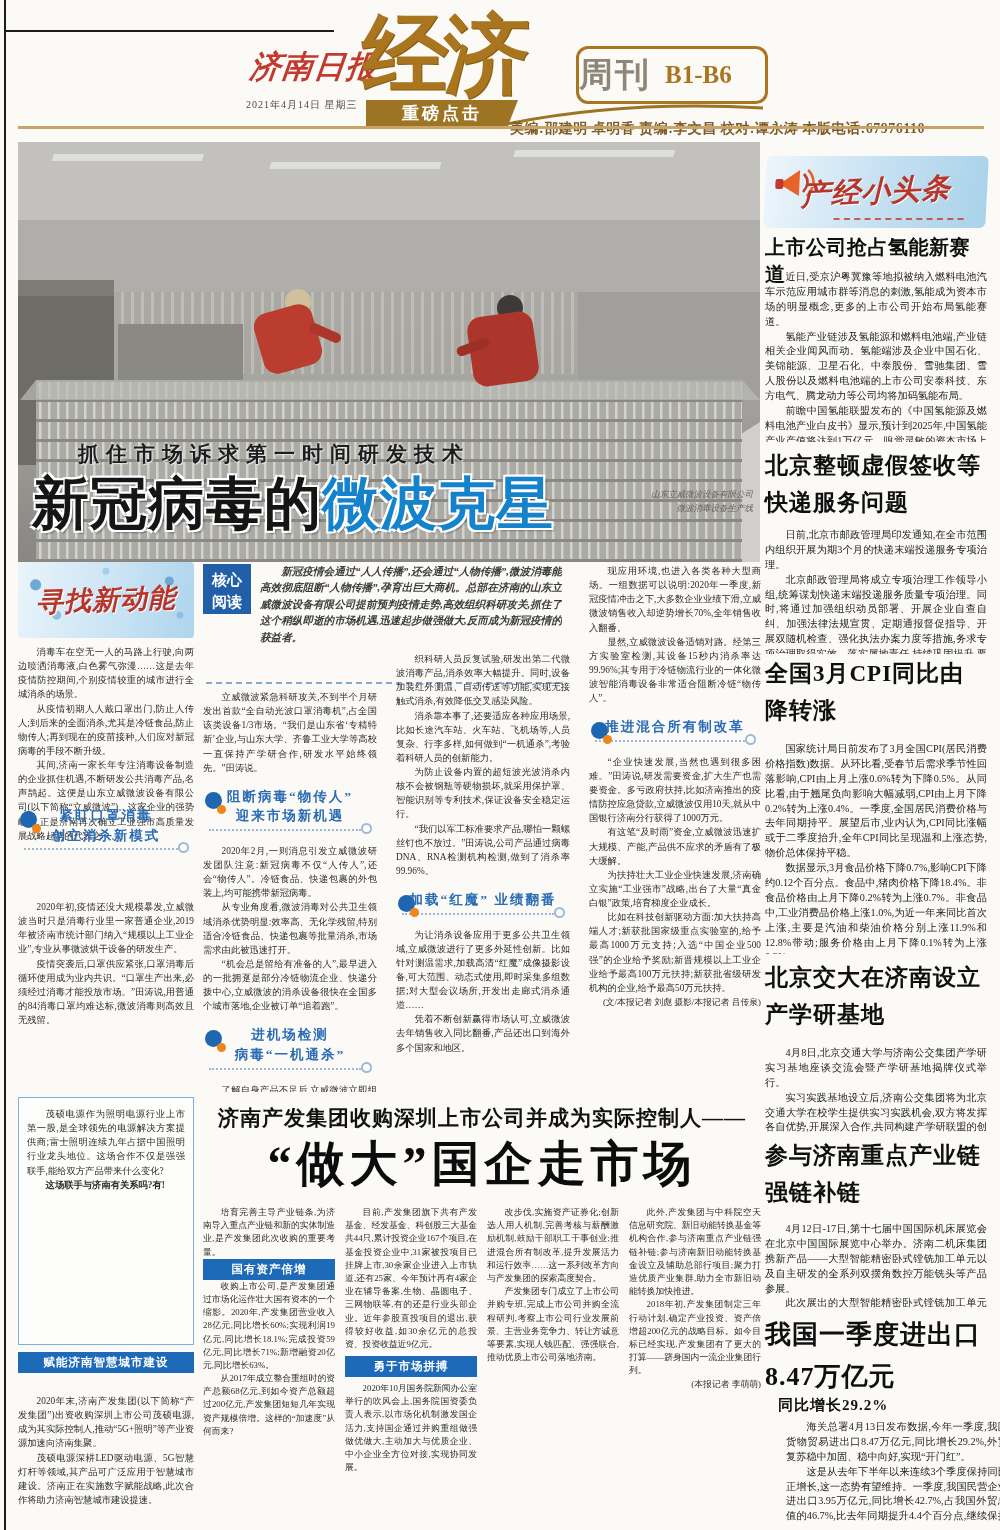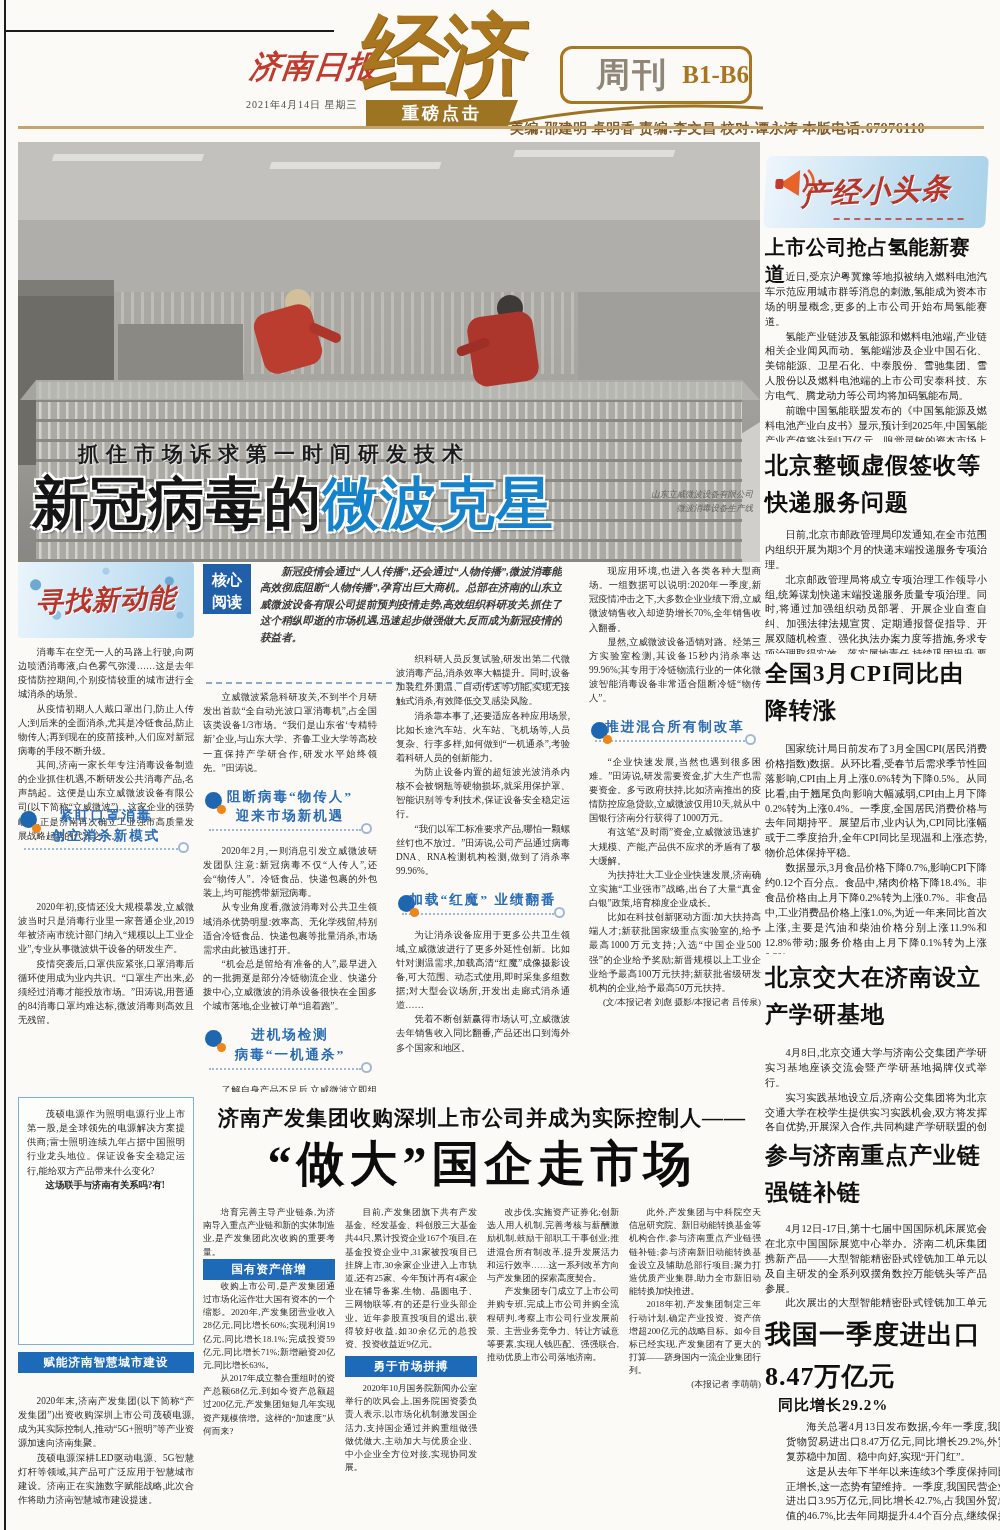--- a/index.html
+++ b/index.html
@@ -8,22 +8,22 @@
   .abs{position:absolute;}
   
   .frame-left{left:4px;top:0;width:2px;height:1530px;background:#1c1c1c;}
   .frame-top{left:4px;top:30px;width:330px;height:2px;background:#1c1c1c;}
   
   .paper-name{left:250px;top:46px;width:130px;color:#c23a2e;font-size:31px;font-weight:bold;
               font-style:italic;letter-spacing:1px;transform:skewX(-6deg);}
   .mast-date{left:246px;top:98px;font-size:10px;color:#4d4a45;letter-spacing:1px;}
   .section-title{left:362px;top:12px;font-size:86px;font-weight:bold;color:#a9751e;
                  letter-spacing:-4px;line-height:1;text-shadow:1px 1px 0 #8a5c12;}
-  .weekly-box{left:560px;top:46px;width:186px;height:52px;border:3px solid #a9751e;border-radius:12px;
-              display:flex;align-items:center;justify-content:flex-end;gap:14px;background:#fbfaf6;}
+  .weekly-box{left:576px;top:46px;width:186px;height:52px;border:3px solid #a9751e;border-radius:12px;
+              display:flex;align-items:center;justify-content:flex-start;gap:14px;background:#fbfaf6;}
   .weekly-word{font-size:34px;color:#8f8678;font-weight:bold;letter-spacing:2px;}
   .weekly-pages{font-size:25px;color:#a9751e;font-weight:bold;}
   .banner{left:366px;top:100px;width:152px;height:27px;background:#9d7423;color:#fff;font-weight:bold;
           font-size:17px;text-align:center;line-height:27px;letter-spacing:3px;
           clip-path:polygon(0 0,100% 0,93% 100%,0 100%);}
   .swoosh{left:505px;top:98px;width:260px;height:30px;}
   .staff{left:510px;top:120px;width:420px;font-size:14px;color:#7d5a2a;font-weight:bold;letter-spacing:.5px;}
   .gold-rule{left:18px;top:126px;width:966px;height:3px;background:#c9a468;}
   
   .photo{left:18px;top:142px;width:742px;height:420px;overflow:hidden;}
@@ -295,21 +295,21 @@
   <div class="abs sb-sub">同比增长29.2%</div>
   <div class="abs sb-body" style="left:786px;top:1420px;height:104px;">
     <p class="p">海关总署4月13日发布数据,今年一季度,我国货物贸易进出口8.47万亿元,同比增长29.2%,外贸复苏稳中加固、稳中向好,实现“开门红”。</p>
     <p class="p">这是从去年下半年以来连续3个季度保持同比正增长,这一态势有望维持。一季度,我国民营企业进出口3.95万亿元,同比增长42.7%,占我国外贸总值的46.7%,比去年同期提升4.4个百分点,继续保持我国第一大外贸经营主体地位。同时,一季度我国对“一带一路”沿线国家、RCEP贸易伙伴进出口分别增长21.4%和22.9%,在主要贸易伙伴进出口增长的同时,外贸更加多元化。(新华)</p>
   </div>
 
   <div class="abs bt-kicker">济南产发集团收购深圳上市公司并成为实际控制人——</div>
   <div class="abs bt-head">“做大”国企走市场</div>
 
   <div class="abs bluebox col">
-    <p class="p">茂硕电源作为照明电源行业上市第一股,是全球领先的电源解决方案提供商;雷士照明连续九年占据中国照明行业龙头地位。保证设备安全稳定运行,能给双方产品带来什么变化?</p>
+    <p class="p">茂硕电源作为照明电源行业上市第一股,是全球领先的电源解决方案提供商;雷士照明连续九年占据中国照明行业龙头地位。这场合作不仅是强强联手,能给双方产品带来什么变化?</p>
     <p class="p" style="font-weight:bold;">这场联手与济南有关系吗?有!</p>
   </div>
   <div class="abs bluebar" style="left:18px;top:1352px;width:176px;">赋能济南智慧城市建设</div>
   <div class="abs col" style="left:18px;top:1380px;width:176px;height:142px;margin-top:14px;">
     <p class="p">2020年末,济南产发集团(以下简称“产发集团”)出资收购深圳上市公司茂硕电源,成为其实际控制人,推动“5G+照明”等产业资源加速向济南集聚。</p>
     <p class="p">茂硕电源深耕LED驱动电源、5G智慧灯杆等领域,其产品可广泛应用于智慧城市建设。济南正在实施数字赋能战略,此次合作将助力济南智慧城市建设提速。</p>
   </div>
 
   <div class="abs col bt-col" style="left:203px;top:1206px;width:132px;height:320px;">
     <p class="p">培育完善主导产业链条,为济南导入重点产业链和新的实体制造业,是产发集团此次收购的重要考量。</p>

